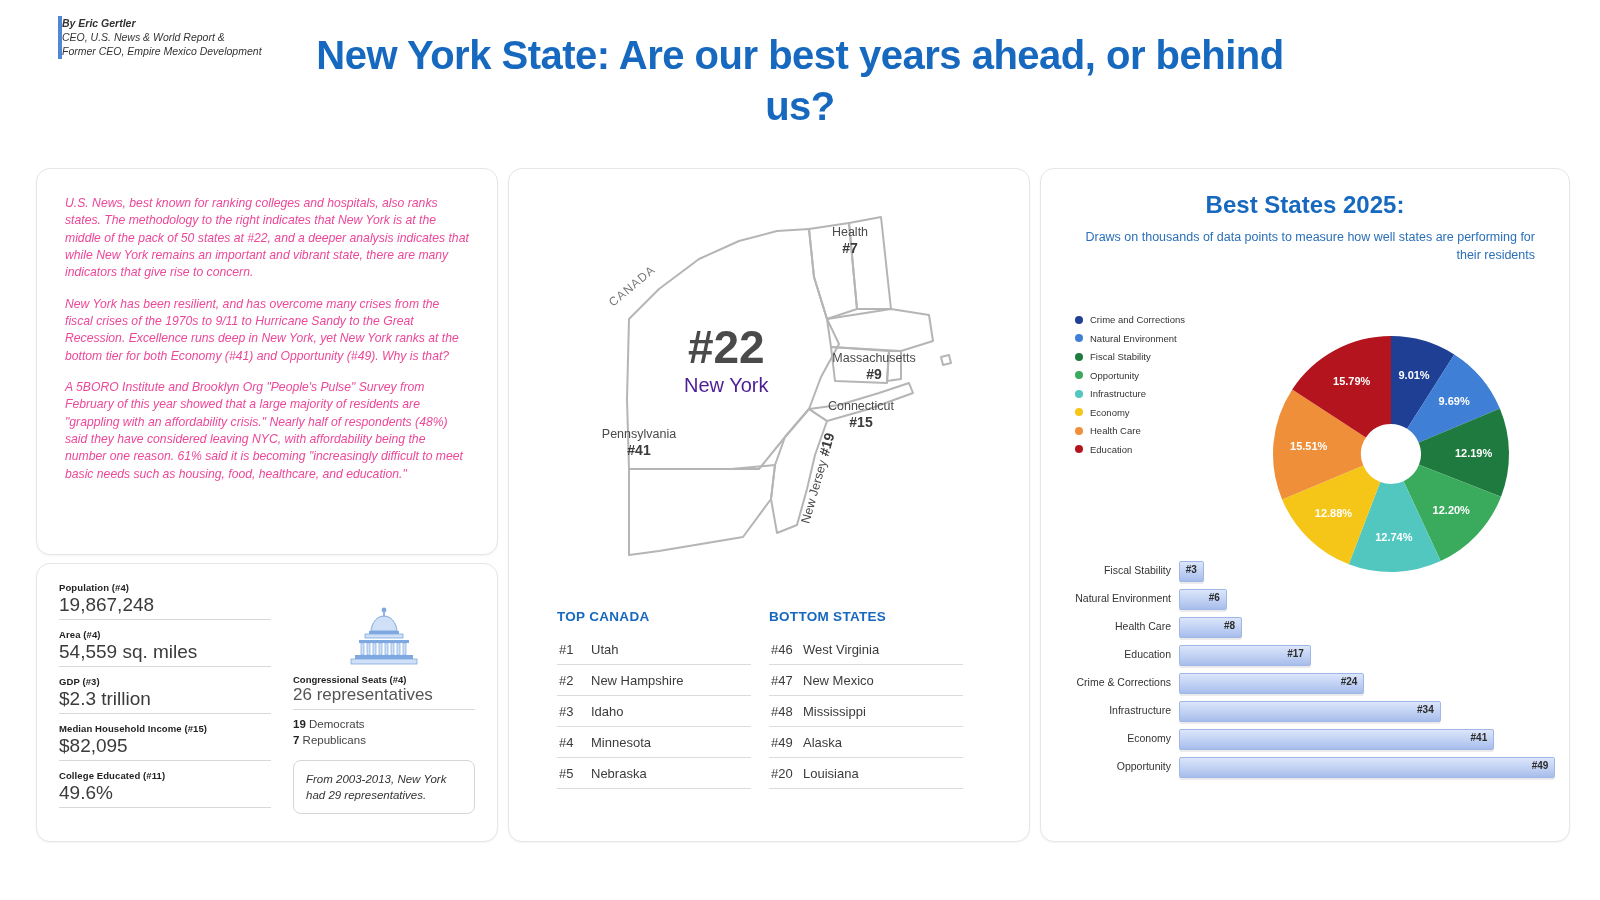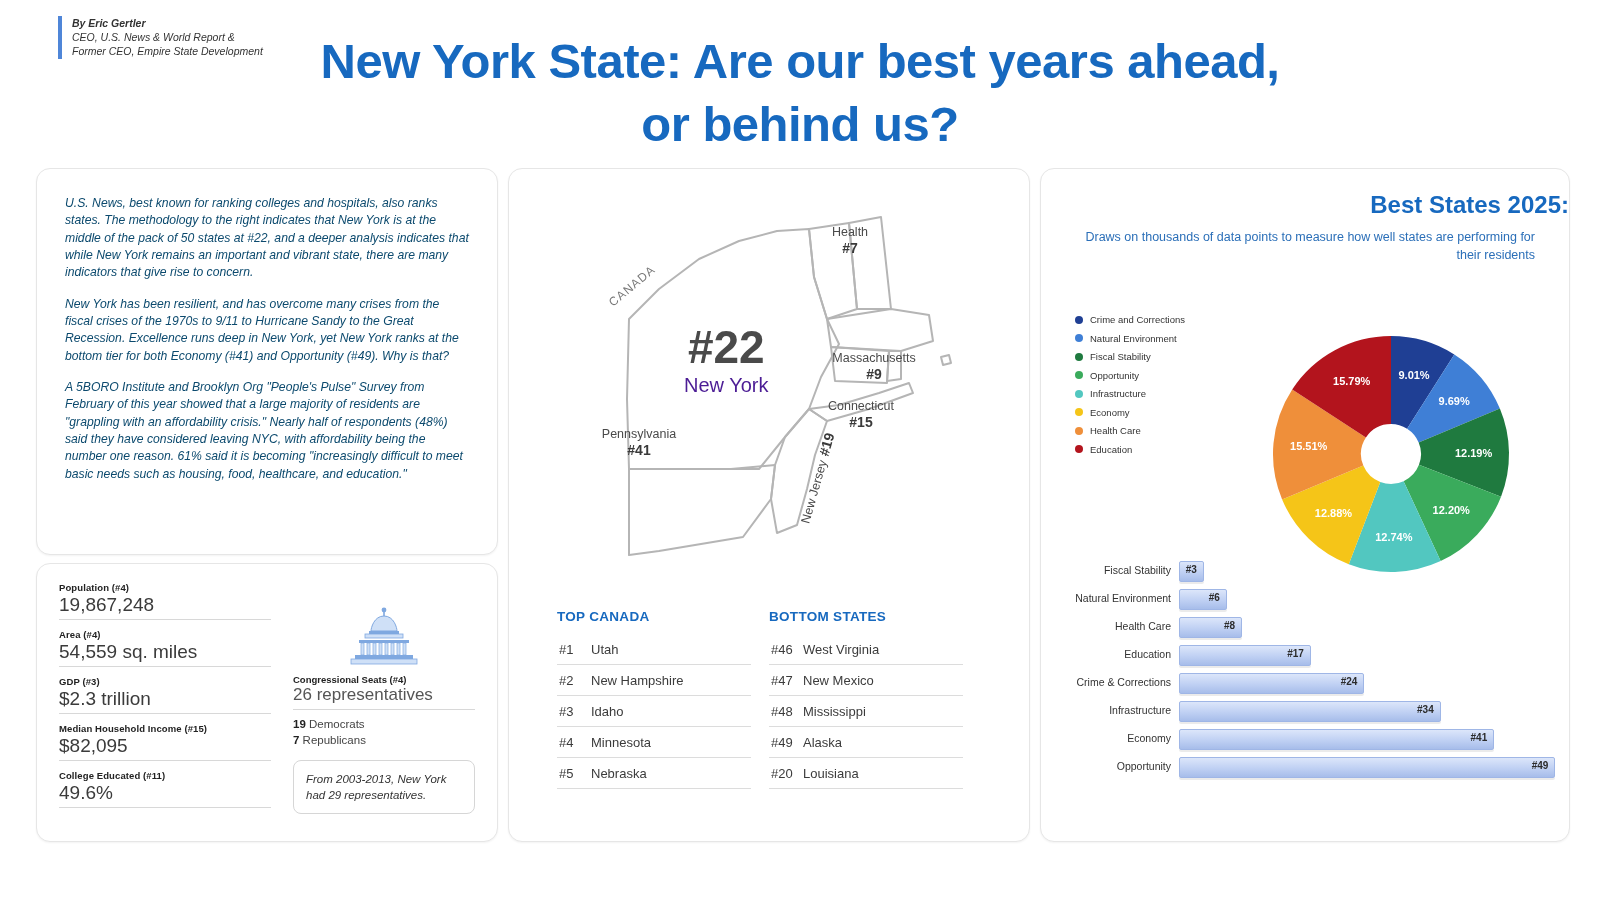--- a/index.html
+++ b/index.html
@@ -7,44 +7,44 @@
     width:1600px;height:900px;
     background:#ffffff;
     font-family:"Liberation Sans", sans-serif;
     color:#333;
     overflow:hidden;
     position:relative;
   }
   
   .byline{
     position:absolute;left:58px;top:16px;width:260px;
-    border-left:4px solid #4f86d8;padding-left:10px;
+    border-left:4px solid #4f86d8;
     font-style:italic;font-size:10.5px;line-height:1.35;color:#333;
   }
   .byline .b1{font-weight:bold;}
   
   .title{
     position:absolute;left:300px;top:30px;width:1000px;
     text-align:center;color:#1769bf;
-    font-size:49px;font-weight:bold;line-height:1.28;
+    font-size:40px;font-weight:bold;line-height:1.28;
     letter-spacing:-0.5px;
   }
   
   .card{
     position:absolute;background:#fff;border:1px solid #e6e6e6;
     border-radius:14px;box-shadow:0 1px 2px rgba(0,0,0,.05);
   }
   #card-text{left:36px;top:168px;width:460px;height:385px;}
   #card-stats{left:36px;top:563px;width:460px;height:277px;}
   #card-map{left:508px;top:168px;width:520px;height:672px;}
   #card-rank{left:1040px;top:168px;width:528px;height:672px;}
 
   
   .para{
-    font-style:italic;font-size:12.2px;line-height:1.42;color:#0c4a6e;
+    font-style:italic;font-size:12.2px;line-height:1.42;color:#ec4899;
     margin:0 0 14px 0;
   }
   #card-text .inner{padding:26px 28px 0 28px;}
 
   
   #card-stats .inner{padding:18px 22px;display:flex;}
   .stats-left{width:212px;}
   .stat{border-bottom:1px solid #d8d8d8;padding-bottom:3px;margin-bottom:9px;}
   .stat .lbl{font-size:9.5px;font-weight:bold;color:#222;letter-spacing:.1px;}
   .stat .val{font-size:19px;color:#3b3b3b;margin-top:1px;}
@@ -68,21 +68,21 @@
   .bigrank .n{font-size:20px;color:#4c1d95;margin-top:4px;}
   .canada{position:absolute;left:95px;top:110px;font-size:12px;color:#777;transform:rotate(-40deg);letter-spacing:1px;}
   .njlabel{position:absolute;left:258px;top:300px;transform:rotate(-74deg);}
   
   .lists{position:absolute;left:0;top:440px;width:520px;display:flex;padding:0 48px;box-sizing:border-box;}
   .listcol{width:50%;padding-right:18px;box-sizing:border-box;}
   .listhdr{color:#1769bf;font-weight:bold;font-size:13.5px;letter-spacing:.3px;margin-bottom:10px;}
   .listrow{border-bottom:1px solid #dcdcdc;padding:8px 2px 7px 2px;font-size:13px;color:#3b3b3b;}
   .listrow .rk{display:inline-block;width:32px;color:#3b3b3b;}
   
-  .rank-title{text-align:right;color:#1769bf;font-size:24px;font-weight:bold;line-height:1.3;margin-top:20px;}
+  .rank-title{text-align:center;color:#1769bf;font-size:24px;font-weight:bold;line-height:1.3;margin-top:20px;}
   .rank-sub{text-align:right;color:#2b6fb8;font-size:12.5px;line-height:1.45;margin:8px 34px 0 34px;}
   .legend{position:absolute;left:34px;top:145px;width:180px;}
   .legend .li{display:flex;align-items:center;margin-bottom:7.5px;font-size:9.5px;color:#333;}
   .legend .dot{width:8px;height:8px;border-radius:50%;margin-right:7px;flex:0 0 auto;}
   .donut-wrap{position:absolute;left:200px;top:140px;width:300px;height:290px;}
   
   .bars{position:absolute;left:20px;top:390px;width:500px;}
   .barrow{display:flex;align-items:center;margin-bottom:6px;height:22px;}
   .barlbl{width:110px;text-align:right;font-size:10.5px;color:#333;line-height:1.15;padding-right:8px;}
   .bartrack{flex:1;position:relative;height:19px;}
@@ -92,21 +92,21 @@
     box-shadow:0 2px 0 rgba(0,0,0,.08);
   }
   .bar .bv{position:absolute;right:6px;top:2px;font-size:10px;font-weight:bold;color:#2b2b2b;}
 </style>
 </head>
 <body>
 
 <div class="byline">
   <div class="b1">By Eric Gertler</div>
   <div>CEO, U.S. News &amp; World Report &amp;</div>
-  <div>Former CEO, Empire State Development</div>
+  <div>Former CEO, Empire Mexico Development</div>
 </div>
 
 <div class="title">New York State: Are our best years ahead, or behind us?</div>
 
 <div class="card" id="card-text">
   <div class="inner">
     <p class="para">U.S. News, best known for ranking colleges and hospitals, also ranks states. The methodology to the right indicates that New York is at the middle of the pack of 50 states at #22, and a deeper analysis indicates that while New York remains an important and vibrant state, there are many indicators that give rise to concern.</p>
     <p class="para">New York has been resilient, and has overcome many crises from the fiscal crises of the 1970s to 9/11 to Hurricane Sandy to the Great Recession. Excellence runs deep in New York, yet New York ranks at the bottom tier for both Economy (#41) and Opportunity (#49). Why is that?</p>
     <p class="para">A 5BORO Institute and Brooklyn Org "People's Pulse" Survey from February of this year showed that a large majority of residents are "grappling with an affordability crisis." Nearly half of respondents (48%) said they have considered leaving NYC, with affordability being the number one reason. 61% said it is becoming "increasingly difficult to meet basic needs such as housing, food, healthcare, and education."</p>
   </div>

